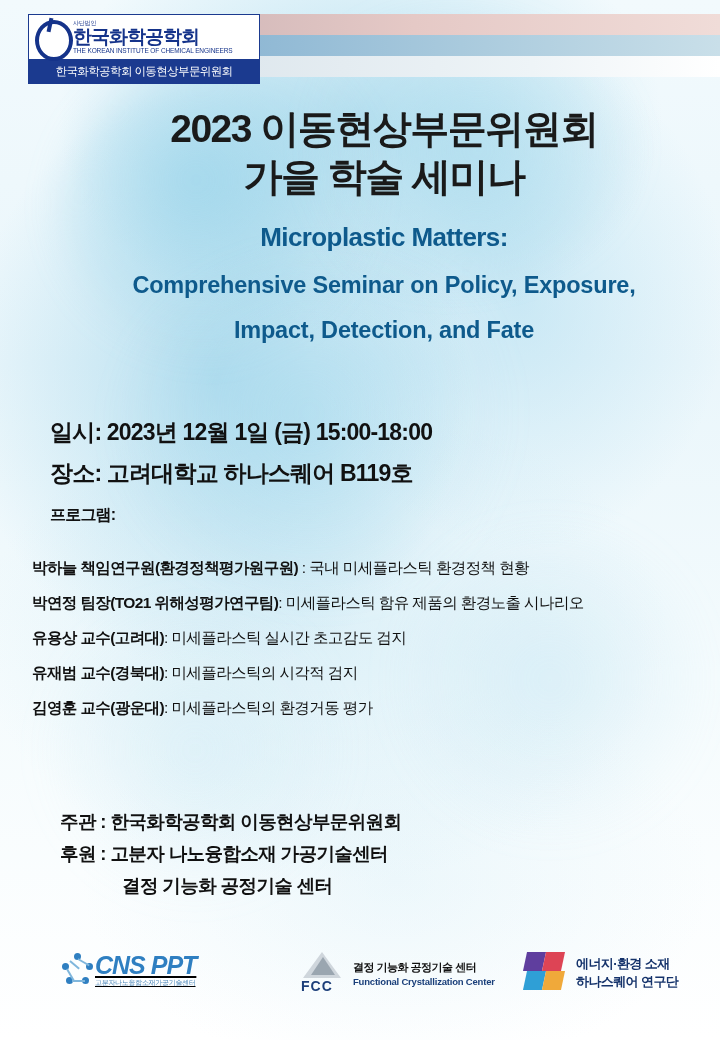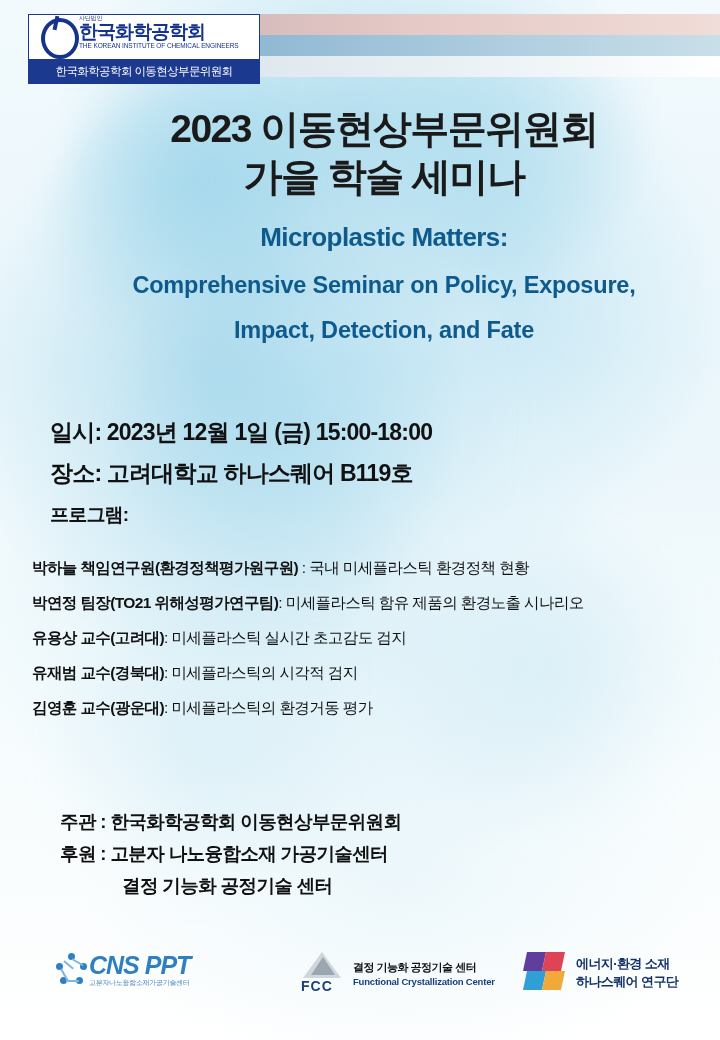--- a/index.html
+++ b/index.html
@@ -64,21 +64,22 @@
     left: 28px;
     width: 232px;
   }
   .logo-main {
     position: relative;
     height: 46px;
     background: #ffffff;
     border: 1px solid #1b3a8f;
     box-sizing: border-box;
     display: flex;
-    padding-left: 8px;
+    align-items: center;
+    padding-left: 2px;
   }
   .logo-mark {
     width: 40px;
     height: 40px;
     position: relative;
     flex: 0 0 40px;
   }
   .logo-mark .ring {
     position: absolute;
     left: 4px; top: 3px;
@@ -170,21 +171,21 @@
     width: 640px;
   }
   .info-line {
     font-size: 23px;
     font-weight: bold;
     color: #111111;
     letter-spacing: -0.8px;
     line-height: 41px;
   }
   .program-label {
-    font-size: 19px;
+    font-size: 16px;
     font-weight: bold;
     color: #111111;
     letter-spacing: -0.8px;
     line-height: 41px;
   }
 
   
   .program-list {
     position: absolute;
     top: 550px;
@@ -226,21 +227,21 @@
     bottom: 22px;
     left: 0;
     width: 720px;
     height: 72px;
   }
   .blogo {
     position: absolute;
     display: flex;
     align-items: center;
   }
-  .blogo.l1 { left: 55px;  top: 6px; }
+  .blogo.l1 { left: 61px;  top: 6px; text-decoration: underline; }
   .blogo.l2 { left: 295px; top: 6px; }
   .blogo.l3 { left: 520px; top: 4px; }
 
   .cns-icon {
     width: 34px; height: 34px;
     position: relative;
     flex: 0 0 34px;
   }
   .cns-icon i {
     position: absolute;

